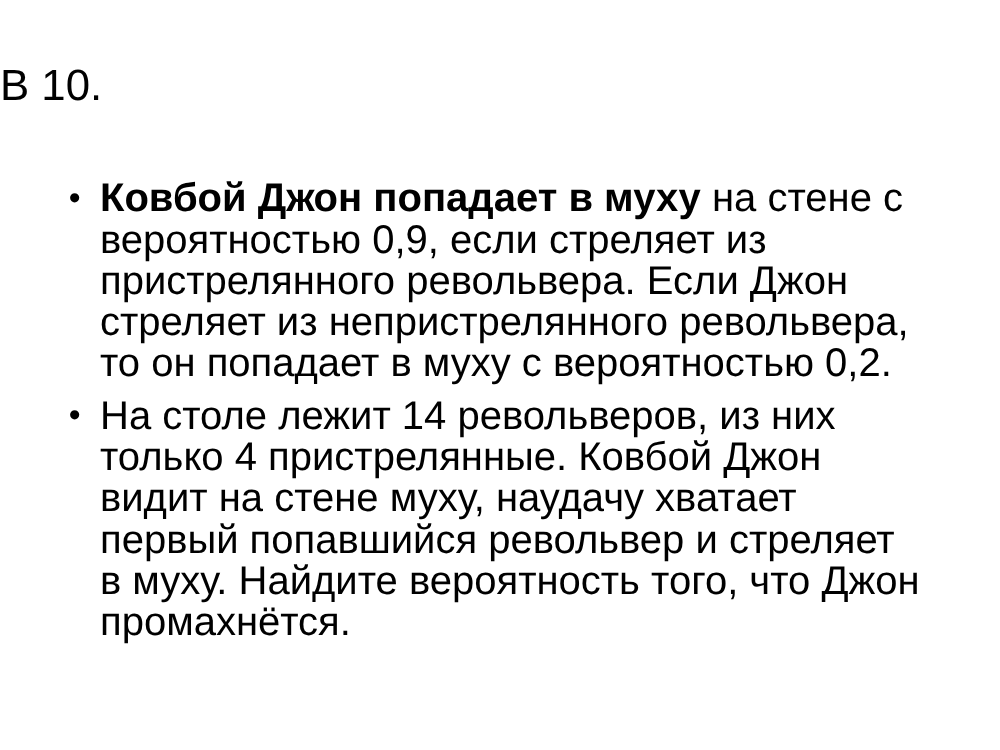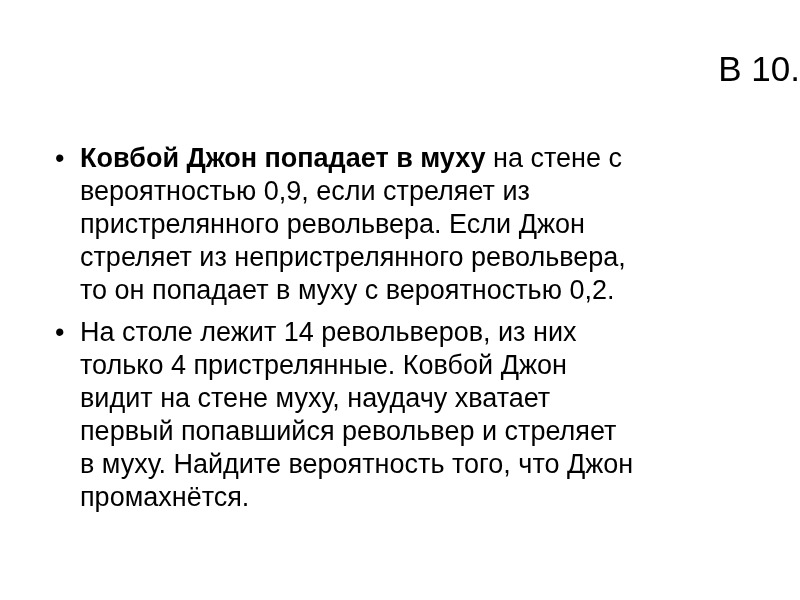--- a/index.html
+++ b/index.html
@@ -17,21 +17,21 @@
   .slide {
     width: 800px;
     height: 600px;
     background: #ffffff;
     box-sizing: border-box;
   }
   .slide-title {
     margin-top: 48px;
     font-size: 35px;
     line-height: 1.2;
-    text-align: right;
+    text-align: left;
     font-weight: 400;
     color: #000000;
   }
   .bullet-list {
     margin-top: 52px;
     padding-left: 55px;
     padding-right: 10px;
   }
   .bullet-item {
     display: flex;
@@ -41,21 +41,21 @@
     margin-top: 9px;
   }
   .bullet-marker {
     flex: 0 0 25px;
     width: 25px;
     font-size: 27px;
     line-height: 33px;
   }
   .bullet-text {
     flex: 1 1 auto;
-    font-size: 27px;
+    font-size: 32px;
     line-height: 33px;
     white-space: pre-line;
   }
   .bold-lead {
     font-weight: 700;
   }
 </style>
 </head>
 <body>
 

